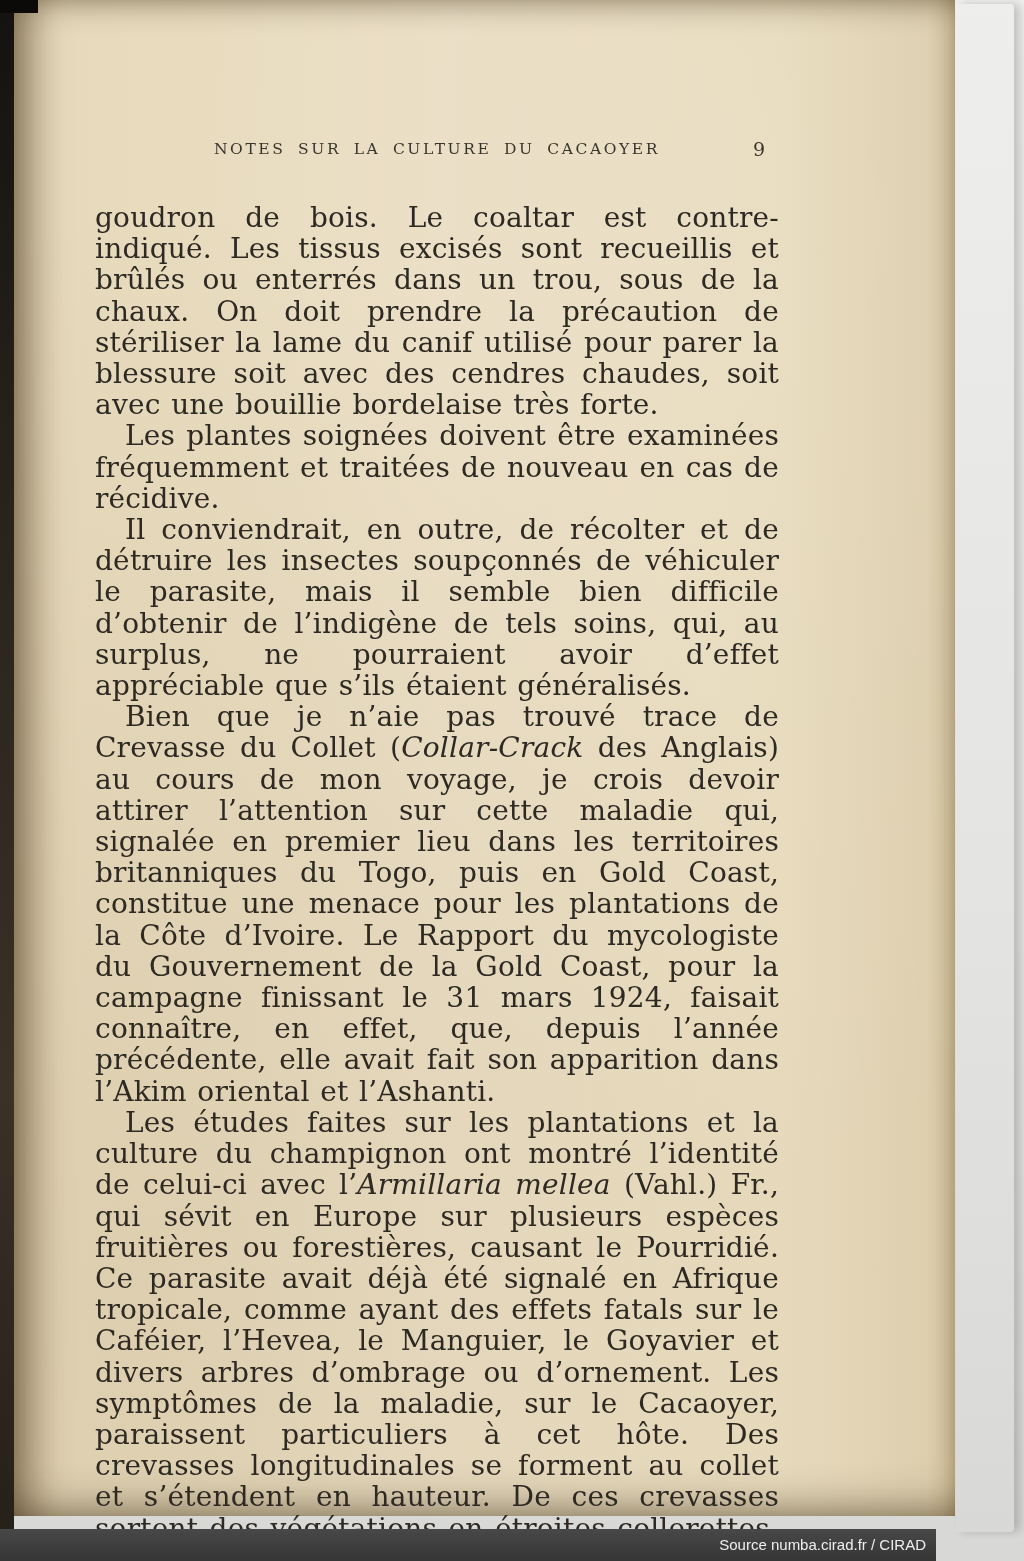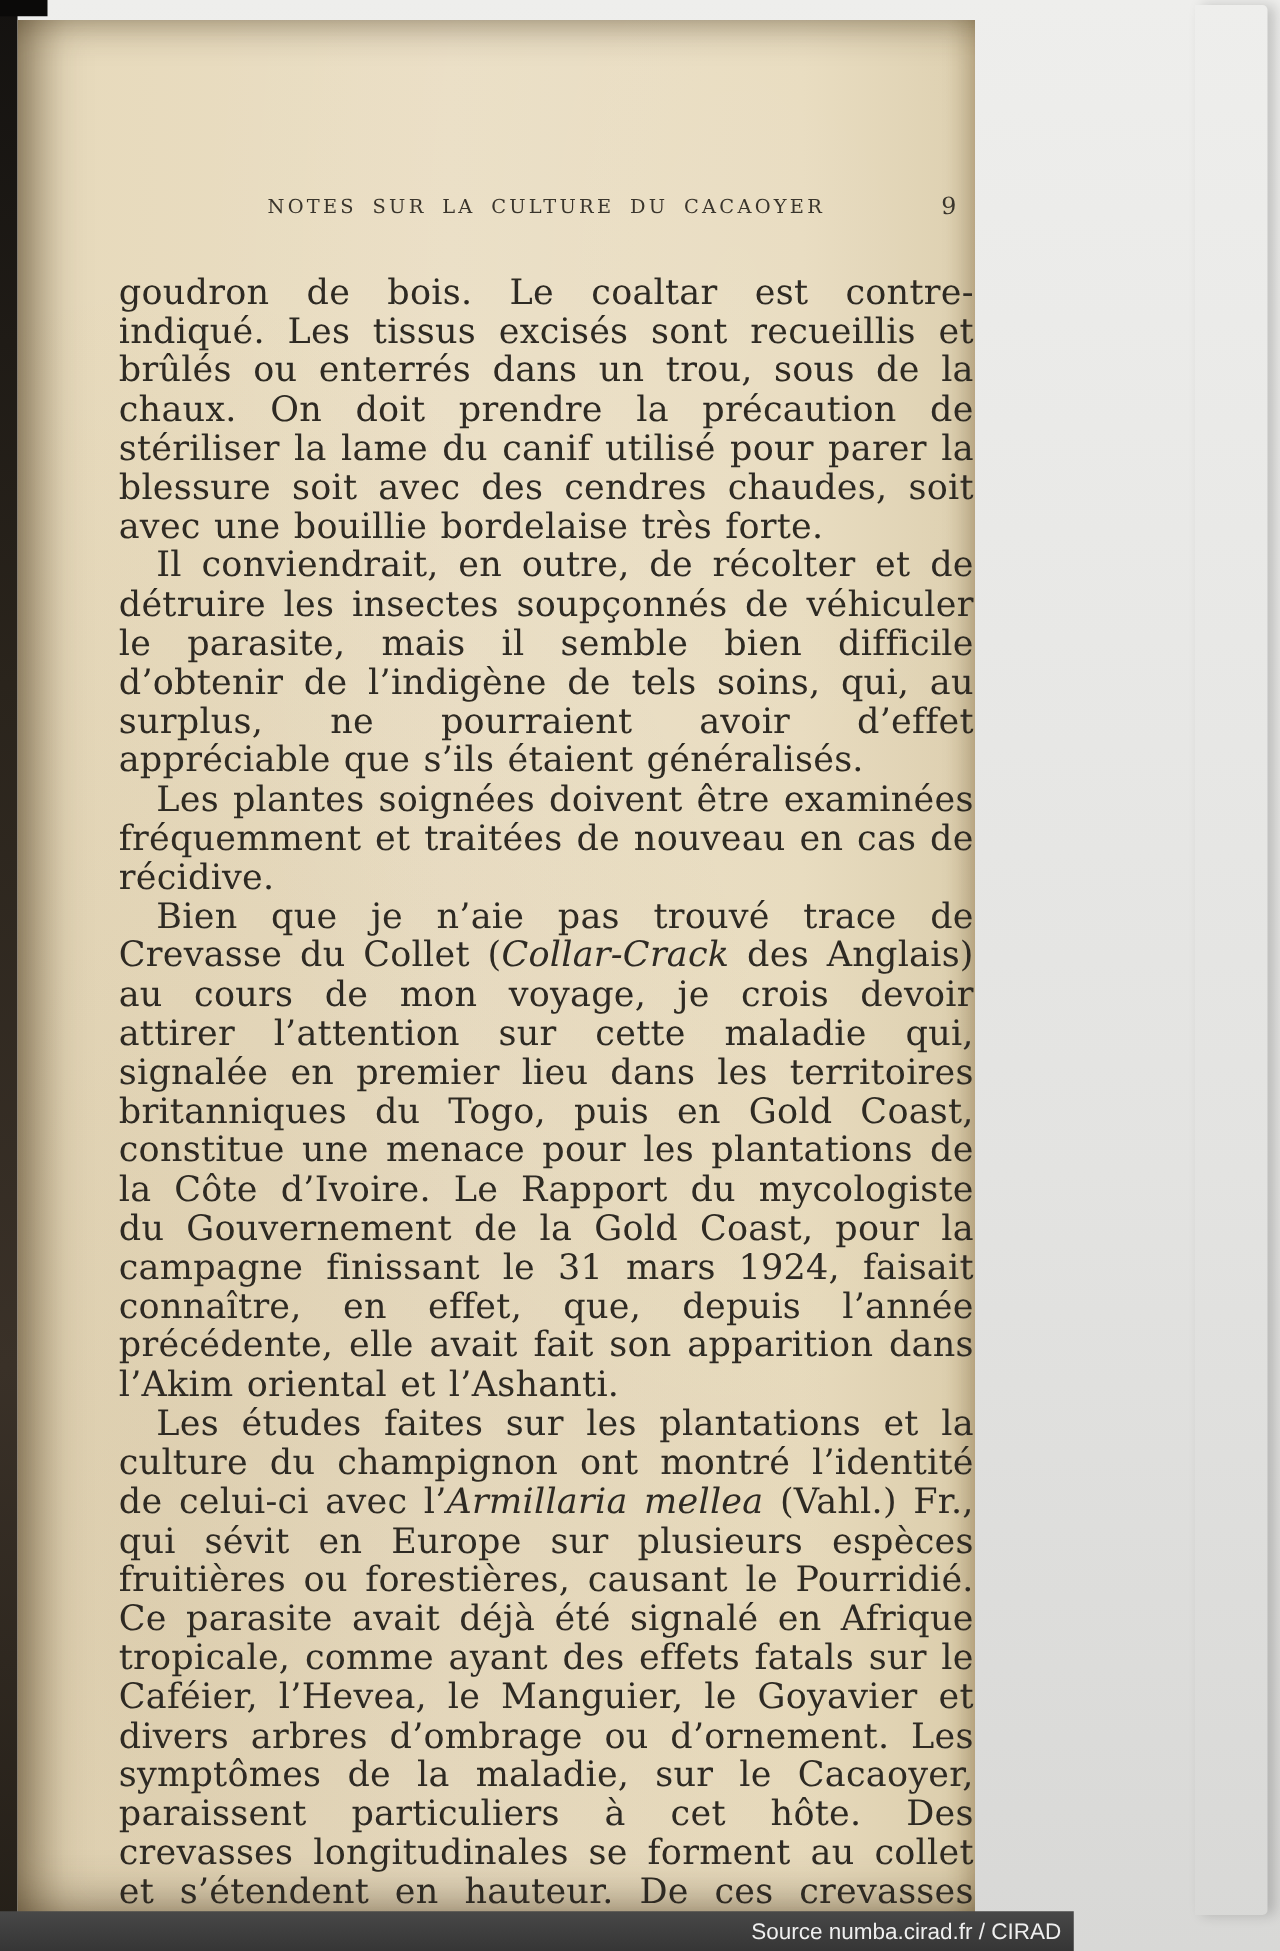--- a/index.html
+++ b/index.html
@@ -15,21 +15,21 @@
   .gutter-strip{
     position:absolute;left:0;top:0;width:14px;height:1561px;
     background:linear-gradient(180deg,#141210 0%,#2a241c 35%,#3a3128 70%,#241f18 100%);
   }
   .corner-mark{
     position:absolute;left:0;top:0;width:38px;height:13px;
     background:#0b0a09;
   }
   
   .page{
-    position:absolute;left:14px;top:16px;width:766px;height:1516px;
+    position:absolute;left:14px;top:0;width:941px;height:1516px;
     background:
       radial-gradient(ellipse at 75% 15%, rgba(255,255,255,0.10), rgba(255,255,255,0) 55%),
       radial-gradient(ellipse at 15% 85%, rgba(125,95,45,0.10), rgba(125,95,45,0) 60%),
       linear-gradient(90deg,#d8c9a8 0%,#e7dabc 5%,#eadec4 45%,#e7dabc 82%,#ddcfae 97%,#d2c29e 100%);
     box-shadow:
       inset 34px 0 42px -22px rgba(55,38,15,0.55),
       inset 0 26px 30px -22px rgba(60,45,20,0.35),
       inset 0 -34px 40px -26px rgba(60,45,20,0.45),
       inset -14px 0 24px -14px rgba(100,75,35,0.35);
   }
@@ -64,46 +64,46 @@
     font-size:28px;line-height:31.2px;
     text-align:justify;
     letter-spacing:0.2px;
     word-spacing:1.5px;
   }
   .body-text p{margin:0;text-indent:30px;}
   .body-text p.cont{text-indent:0;}
   .body-text i{}
   
   .footer-bar{
-    position:absolute;left:0;bottom:0;width:859px;height:32px;
+    position:absolute;left:0;bottom:0;width:936px;height:32px;
     background:linear-gradient(180deg,#484848 0%,#353535 100%);
     color:#efefef;
     font-family:"Liberation Sans","DejaVu Sans",sans-serif;
-    font-size:18px;line-height:32px;
+    font-size:15px;line-height:32px;
     text-align:right;
     box-sizing:border-box;padding-right:10px;
   }
 </style>
 </head>
 <body>
 
 <div class="scan">
 
   <div class="page">
     <div class="text-block">
 
       <div class="page-header">
         <span>NOTES SUR LA CULTURE DU CACAOYER</span>
         <span class="page-number">9</span>
       </div>
 
       <div class="body-text">
         <p class="cont">goudron de bois. Le coaltar est contre-indiqué. Les tissus excisés sont recueillis et brûlés ou enterrés dans un trou, sous de la chaux. On doit prendre la précaution de stériliser la lame du canif utilisé pour parer la blessure soit avec des cendres chaudes, soit avec une bouillie bordelaise très forte.</p>
+        <p>Les plantes soignées doivent être examinées fréquemment et traitées de nouveau en cas de récidive.</p>
         <p>Il conviendrait, en outre, de récolter et de détruire les insectes soupçonnés de véhiculer le parasite, mais il semble bien difficile d’obtenir de l’indigène de tels soins, qui, au surplus, ne pourraient avoir d’effet appréciable que s’ils étaient généralisés.</p>
-        <p>Les plantes soignées doivent être examinées fréquemment et traitées de nouveau en cas de récidive.</p>
         <p><span>Bien que je n’aie pas trouvé trace de Crevasse du Collet (</span><i>Collar-Crack</i><span> des Anglais) au cours de mon voyage, je crois devoir attirer l’attention sur cette maladie qui, signalée en premier lieu dans les territoires britanniques du Togo, puis en Gold Coast, constitue une menace pour les plantations de la Côte d’Ivoire. Le Rapport du mycologiste du Gouvernement de la Gold Coast, pour la campagne finissant le 31 mars 1924, faisait connaître, en effet, que, depuis l’année précédente, elle avait fait son apparition dans l’Akim oriental et l’Ashanti.</span></p>
         <p><span>Les études faites sur les plantations et la culture du champignon ont montré l’identité de celui-ci avec l’</span><i>Armillaria mellea</i><span> (Vahl.) Fr., qui sévit en Europe sur plusieurs espèces fruitières ou forestières, causant le Pourridié. Ce parasite avait déjà été signalé en Afrique tropicale, comme ayant des effets fatals sur le Caféier, l’Hevea, le Manguier, le Goyavier et divers arbres d’ombrage ou d’ornement. Les symptômes de la maladie, sur le Cacaoyer, paraissent particuliers à cet hôte. Des crevasses longitudinales se forment au collet et s’étendent en hauteur. De ces crevasses sortent des végétations en étroites collerettes, primitivement d’une couleur crème et qui deviennent ensuite jaunes ou noirâtres. Ces collerettes sont le prolongement de plaques de mycélium de consistance coriace et de couleur blanche contenues dans les crevasses et qui peuvent s’étendre jusqu’au centre de la tige. Les organes fructifères sont des champignons apparaissant par groupes près du niveau du sol. Leur couleur varie avec l’âge. Quand ils</span></p>
       </div>
 
     </div>
   </div>
 
   <div class="page-edges"></div>
   <div class="gutter-strip"></div>
   <div class="corner-mark"></div>

